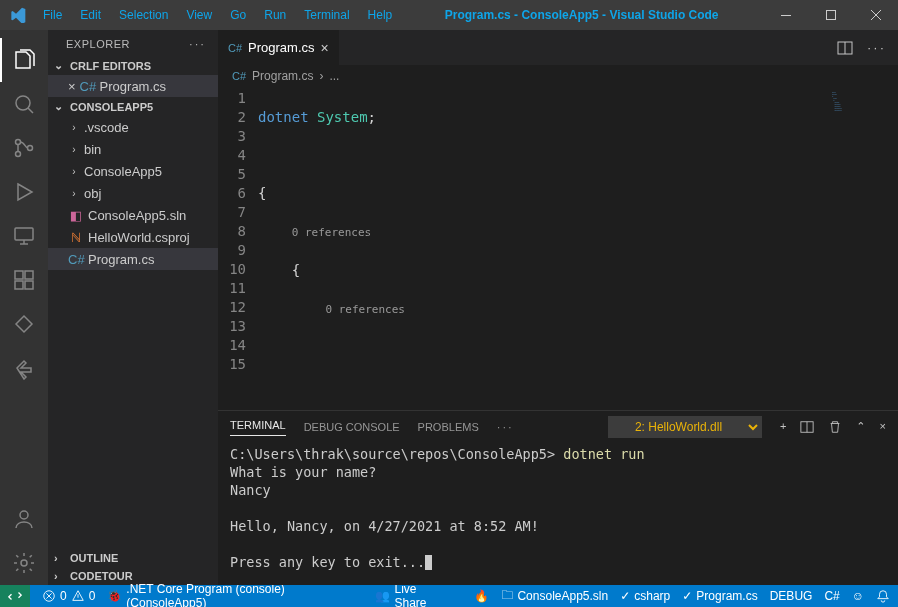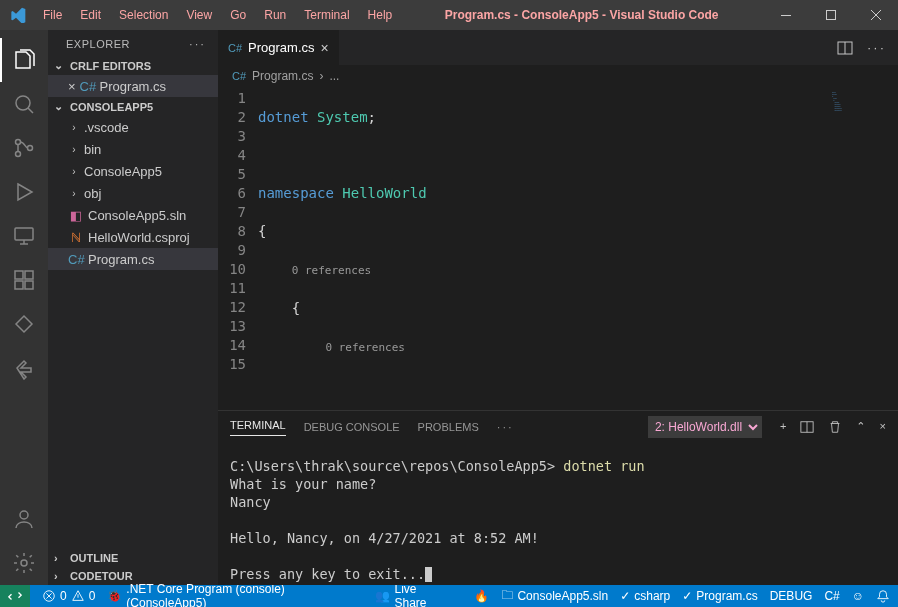--- a/index.html
+++ b/index.html
@@ -1,19 +1,19 @@
 <!DOCTYPE html>
 <html><head>
 <meta charset="utf-8">
 <style>
 * { margin: 0; padding: 0; box-sizing: border-box; }
 body { font-family: "Segoe UI", sans-serif; font-size: 13px; background: #1e1e1e; color: #cccccc; width: 898px; height: 607px; overflow: hidden; display: flex; flex-direction: column; }
 
 
-.titlebar { height: 30px; background: #3c3c3c; display: flex; align-items: center; color: #fca5a5; font-size: 12px; }
+.titlebar { height: 30px; background: #3c3c3c; display: flex; align-items: center; color: #0ea5e9; font-size: 12px; }
 .titlebar .app-icon { width: 35px; display: flex; justify-content: center; }
 .titlebar .menu { display: flex; gap: 2px; }
 .titlebar .menu span { padding: 4px 8px; cursor: pointer; }
 .titlebar .title { flex: 1; text-align: center; font-weight: bold; }
 .titlebar .win-controls { display: flex; }
 .titlebar .win-controls div { width: 45px; height: 30px; display: flex; align-items: center; justify-content: center; }
 
 
 .main { flex: 1; display: flex; overflow: hidden; }
 
@@ -56,23 +56,23 @@
 
 .kw { color:#569cd6; }
 .cls { color:#4ec9b0; }
 .pn { color:#d4d4d4; }
 
 
 .panel { height:175px; background:#1e1e1e; border-top:1px solid #333; display:flex; flex-direction:column; }
 .panel-tabs { height:32px; display:flex; align-items:center; padding:0 12px; gap:18px; font-size:11px; color:#969696; }
 .panel-tabs .ptab.active { color:#e7e7e7; border-bottom:1px solid #e7e7e7; padding-bottom:4px; }
 .panel-tabs .pspacer { flex:1; }
-.panel-tabs select { background:#3c3c3c; color:#f9a8d4; border:1px solid #3c3c3c; font-size:12px; padding:2px 2px; }
+.panel-tabs select { background:#3c3c3c; color:#eab308; border:1px solid #3c3c3c; font-size:12px; padding:2px 22px; }
 .panel-tabs .pactions { display:flex; gap:14px; color:#c5c5c5; }
-.terminal { flex:1; padding:2px 12px 6px 12px; font-family: Consolas, monospace; font-size:13.5px; color:#cccccc; line-height:18px; white-space:pre-wrap; overflow:hidden; position:relative;margin-top:12px;}
+.terminal { flex:1; padding:2px 12px 6px 12px; font-family: Consolas, monospace; font-size:13.5px; color:#cccccc; line-height:18px; white-space:pre-wrap; overflow:hidden; position:relative;}
 .prompt { color:#cccccc; }
 .cmd { color:#dcdcaa; }
 .cursor { display:inline-block; width:7px; height:15px; background:#cccccc; vertical-align:text-bottom; }
 
 
 .statusbar { height:22px; background:#007acc; color:#ffffff; display:flex; align-items:center; font-size:12px; padding:0 8px; gap:12px; }
 .statusbar .sbitem { display:flex; align-items:center; gap:4px; }
 .statusbar .sbspacer { flex:1; }
 .statusbar .remote { background:#16825d; height:22px; margin-left:-8px; padding:0 8px; display:flex; align-items:center; }
 
@@ -286,21 +286,20 @@
           <div>10</div>
           <div>11</div>
           <div>12</div>
           <div>13</div>
           <div>14</div>
           <div>15</div>
         </div>
       <div class="code">
 <div><span class="kw">dotnet</span> <span class="cls">System</span><span class="pn">;</span></div>
 <div> </div>
-<div><span class="kw">namespace</span> <span class="cls">HelloWorld</span></div>
 <div><span class="pn">{</span></div>
 <div>    <span class="codelens">0 references</span></div>
 <div>    <span class="pn">{</span></div>
 <div>        <span class="codelens">0 references</span></div>
 
 
 
 
 
 

